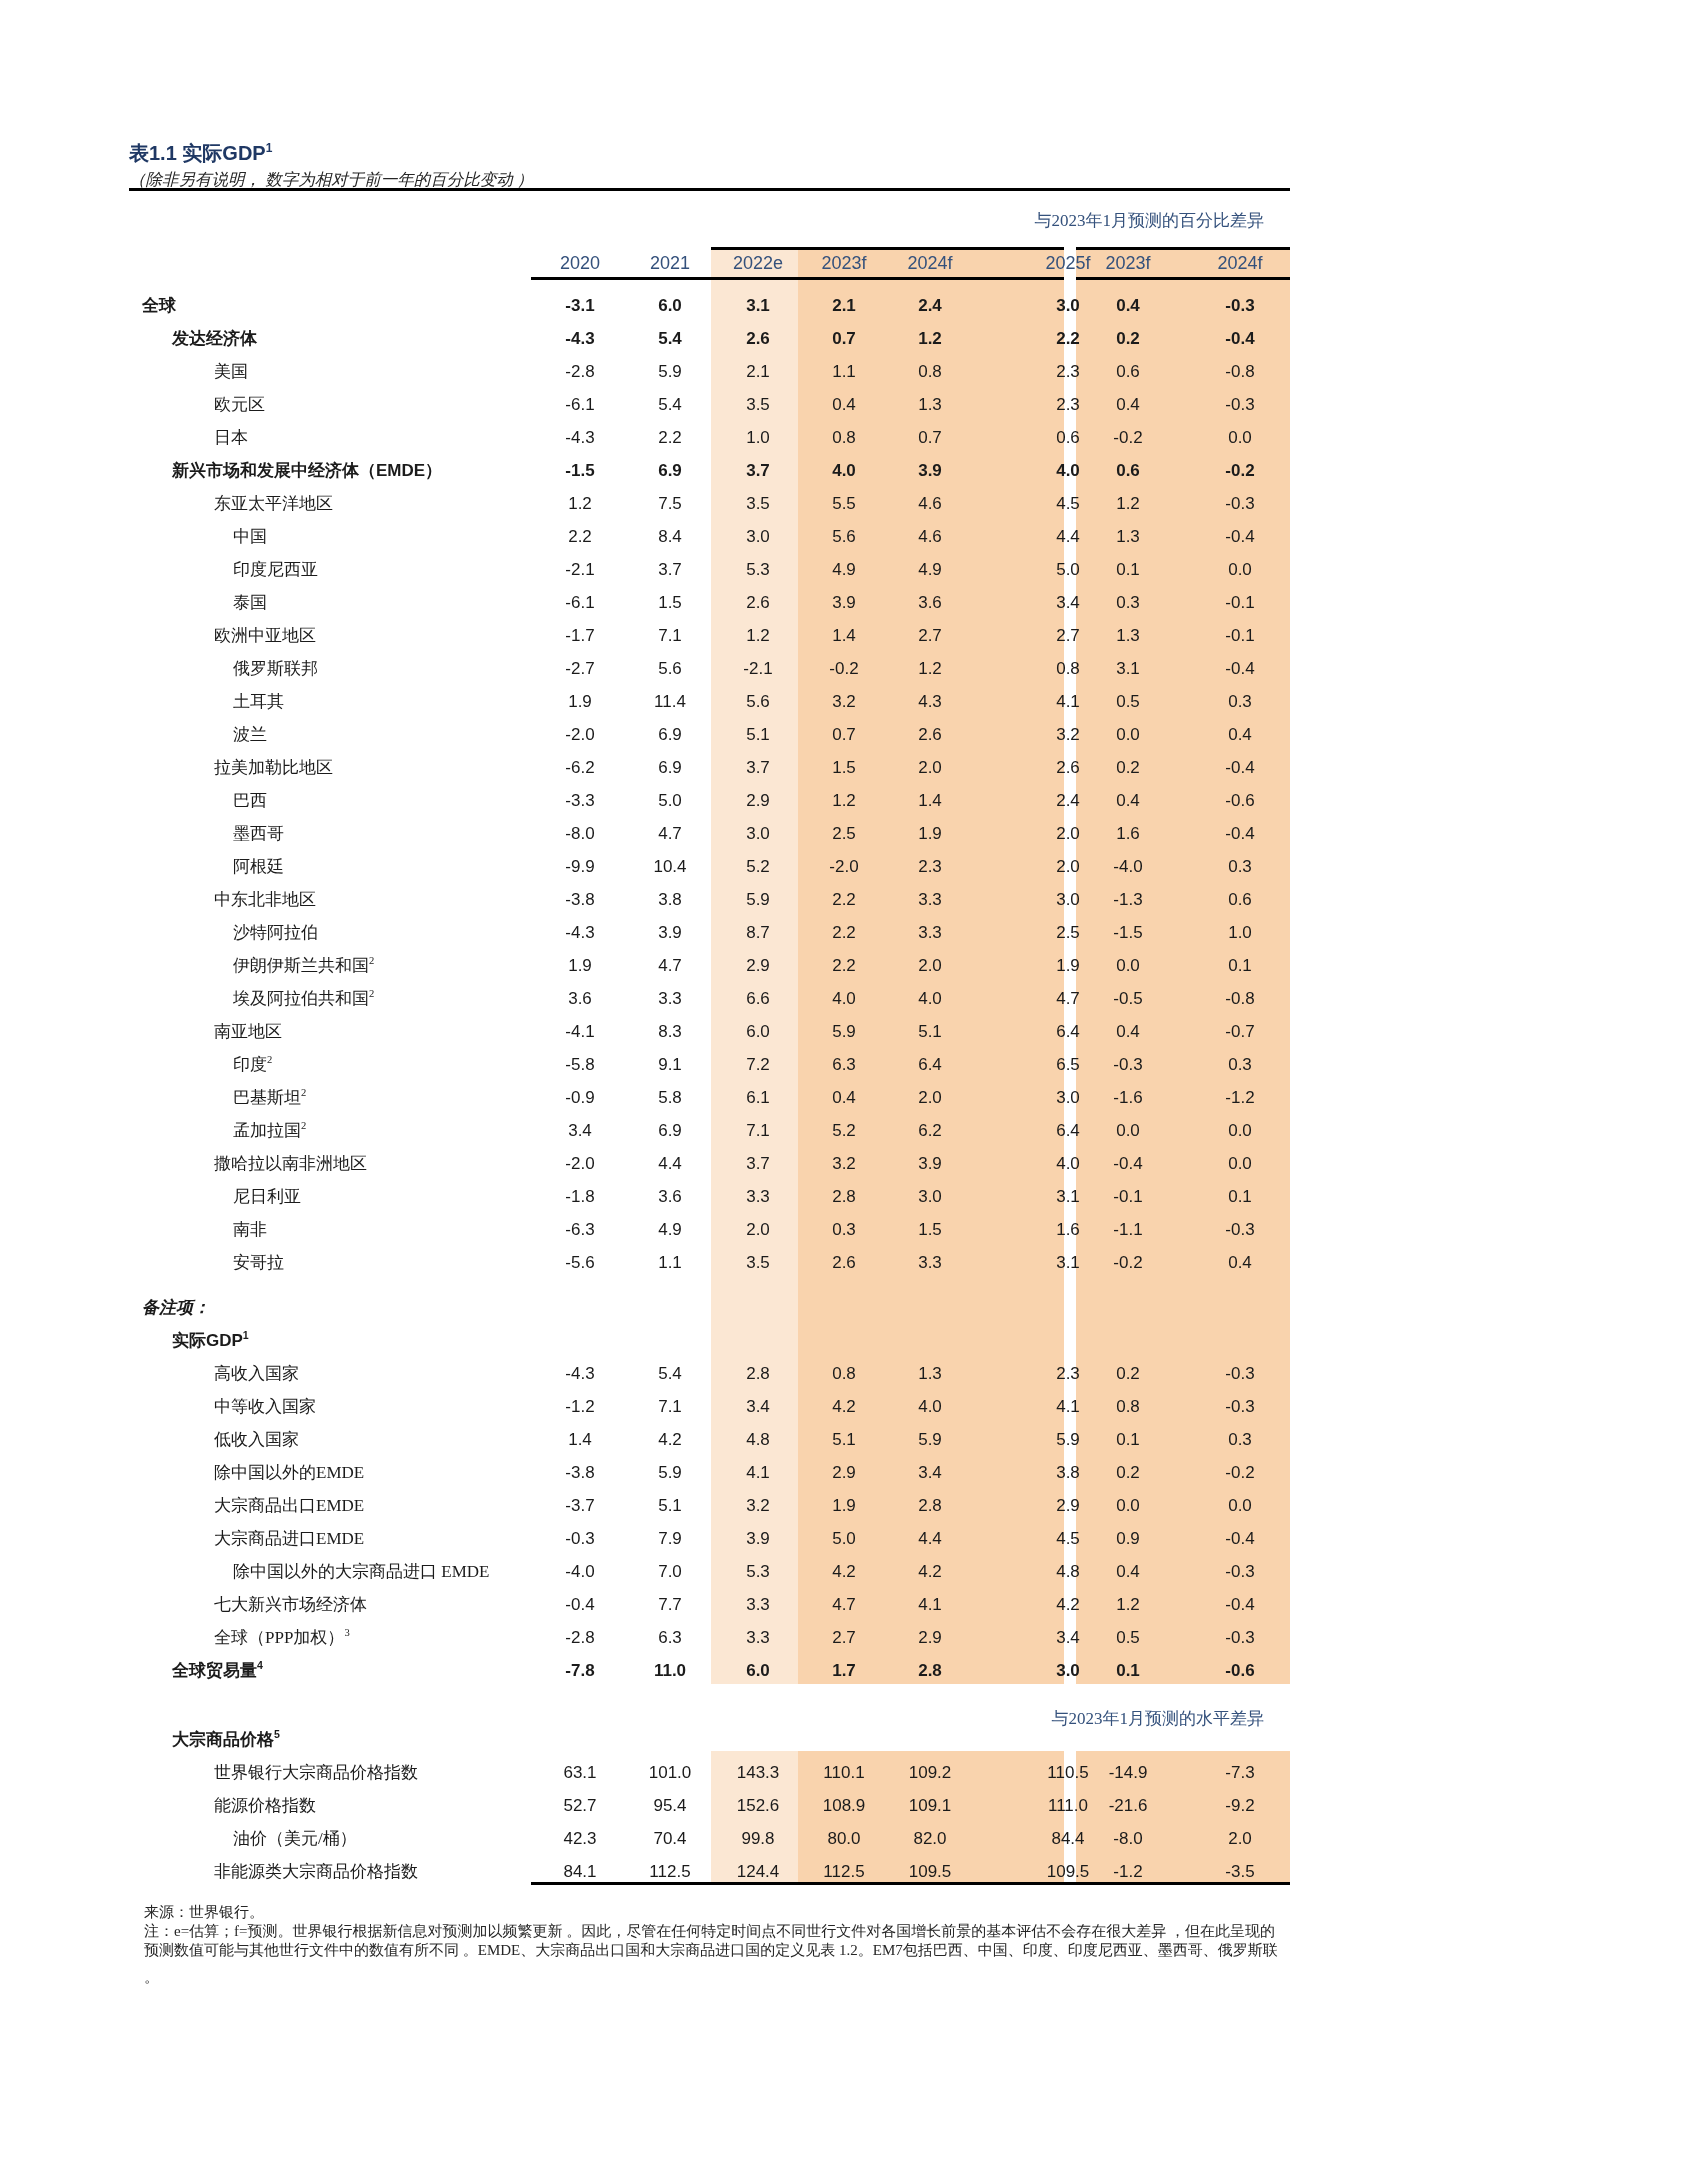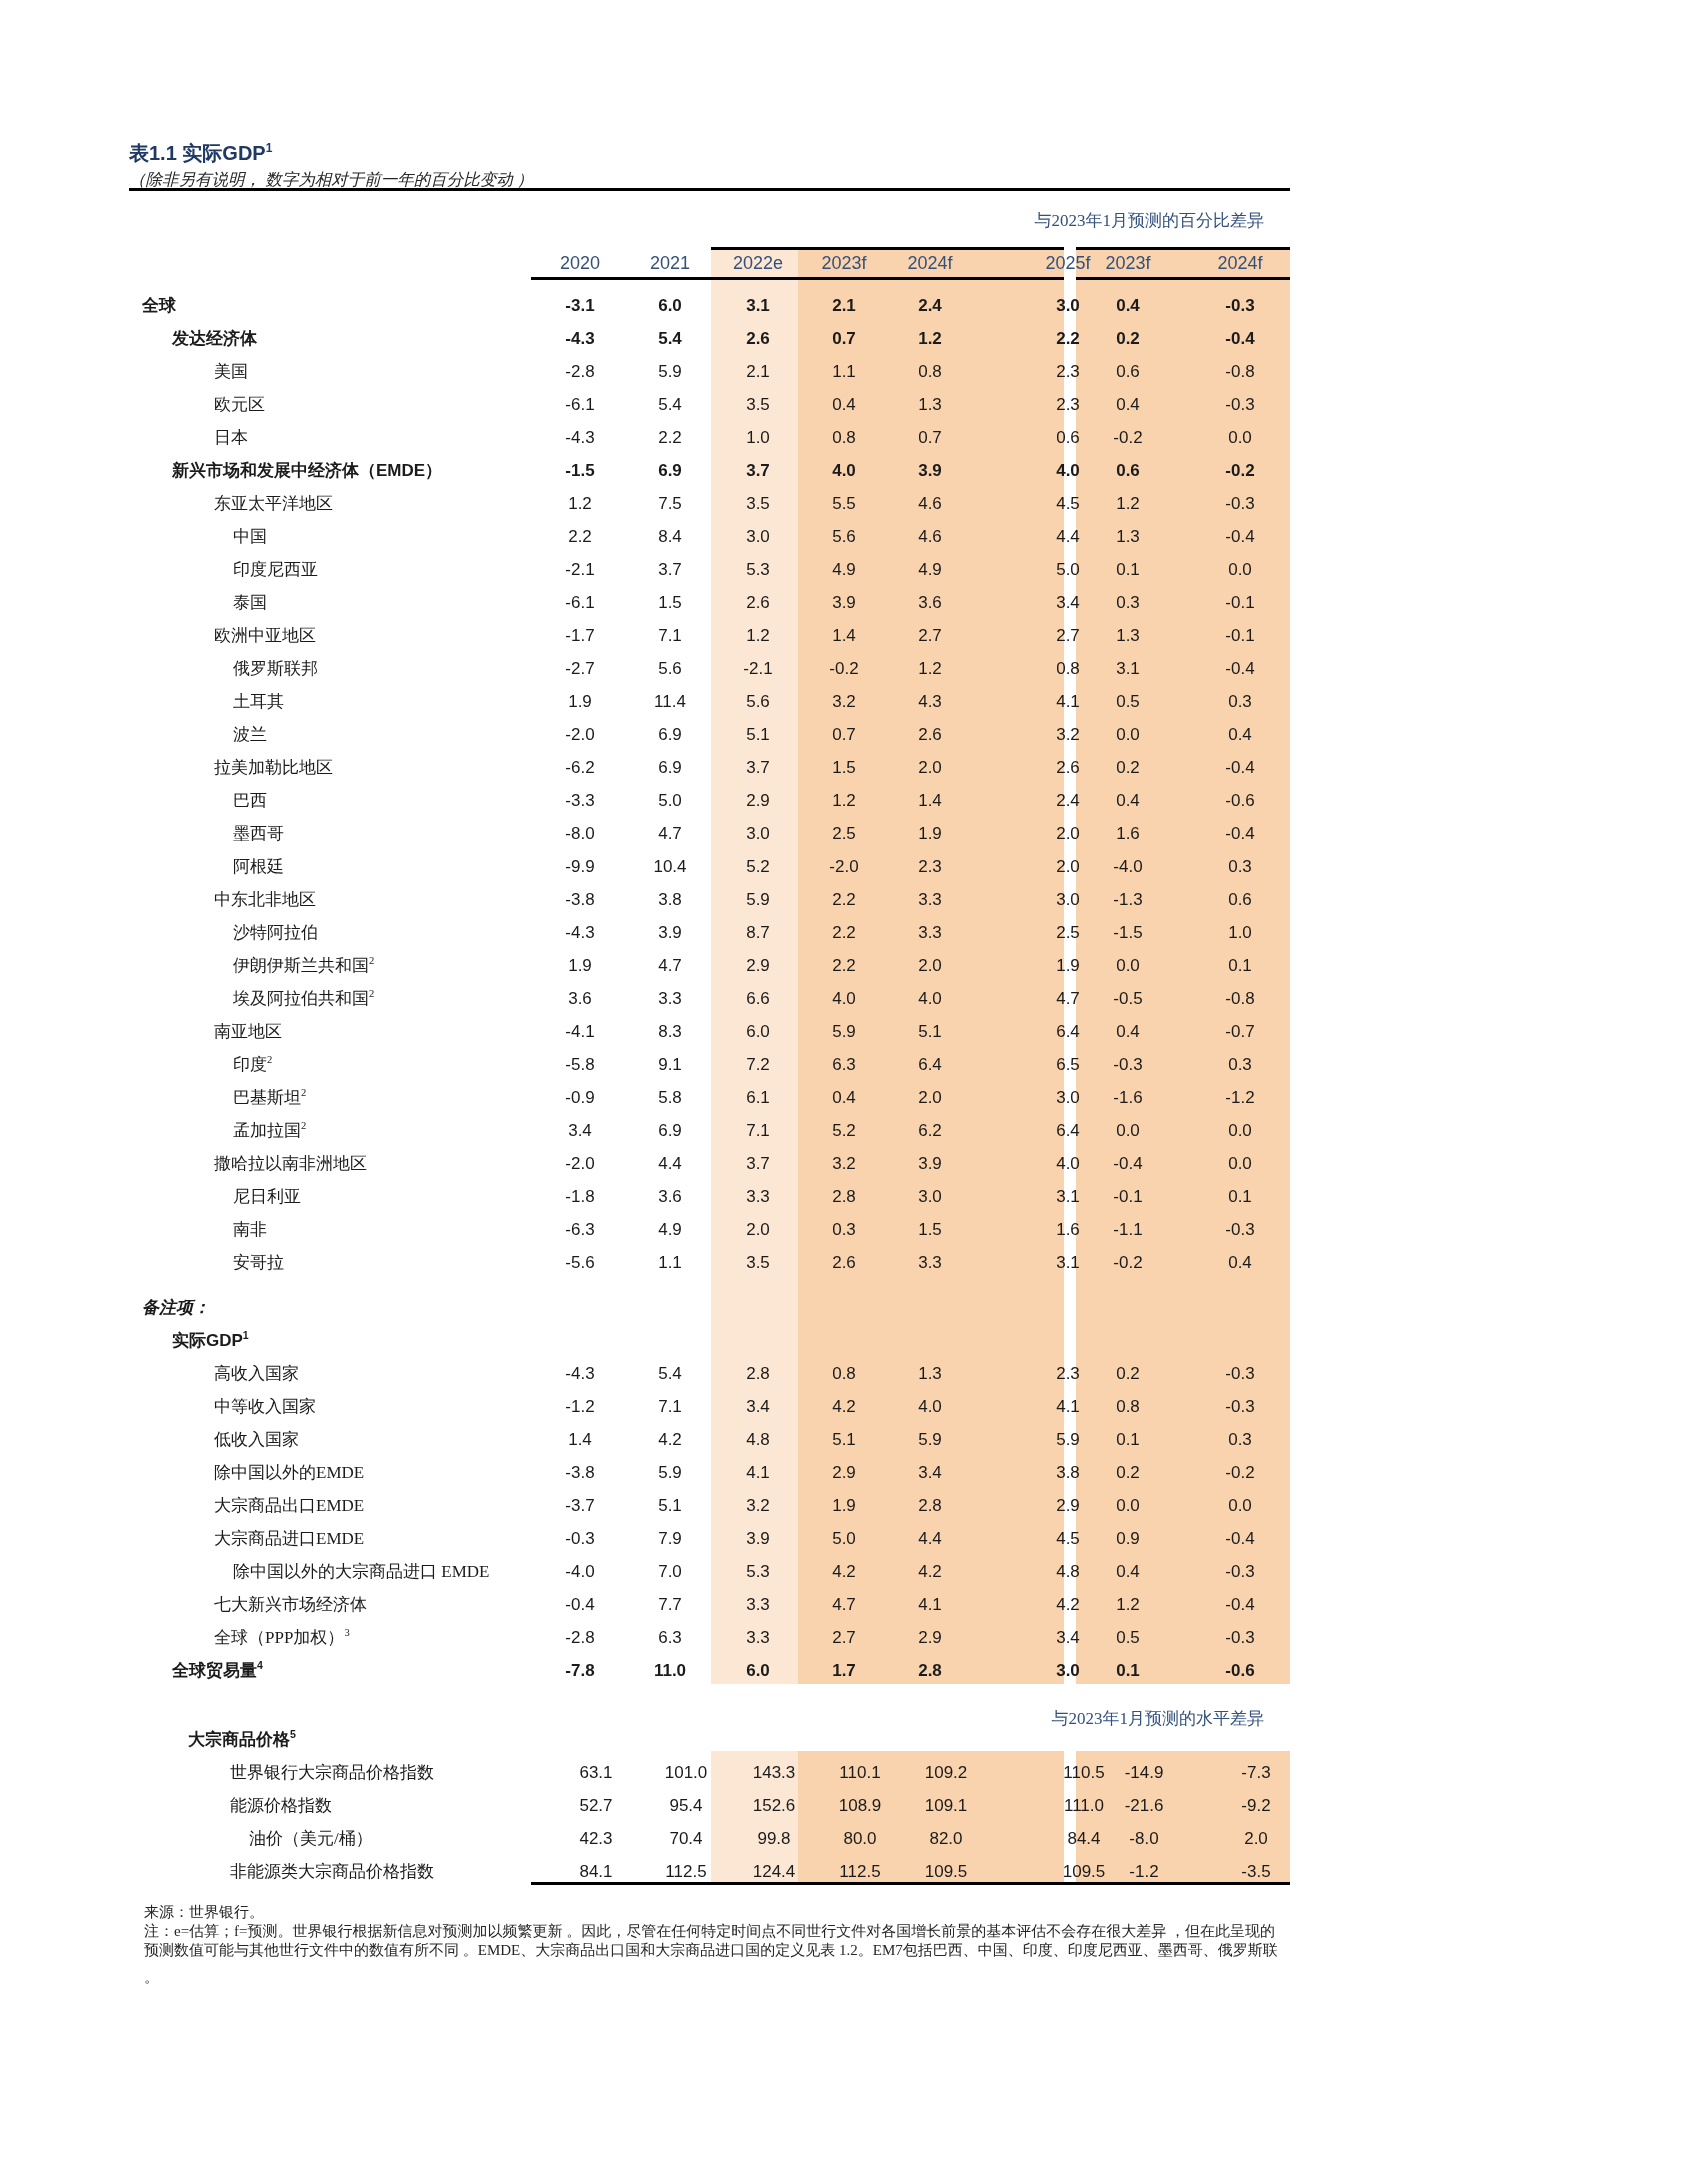--- a/index.html
+++ b/index.html
@@ -54,21 +54,21 @@
   .level-diff-header{top:1707px;}
   .col-headers{
     position:absolute; left:0; top:249px; width:1380px; height:28px;
     line-height:28px; z-index:2;
   }
   .col-headers .val{color:#34517C; font-weight:normal; font-size:18px;}
 
   
   .rows{position:absolute; left:0; width:1421px; z-index:2;}
   #mainRows{top:289px;}
-  #commodityRows{top:1723px;margin-left:16px;}
+  #commodityRows{top:1723px;}
   .row{position:relative; height:33px; line-height:33px; white-space:nowrap;}
   .row.gap{margin-top:12px;}
   .row.bold{font-weight:bold;}
   .row.italic .lab{font-style:italic;}
   .lab{
     position:absolute; font-size:17px;
     font-family:"Liberation Serif", serif;
   }
   .row.bold .lab{font-family:"Liberation Sans", sans-serif;}
   .lab sup{font-size:10.6px; line-height:0;}

